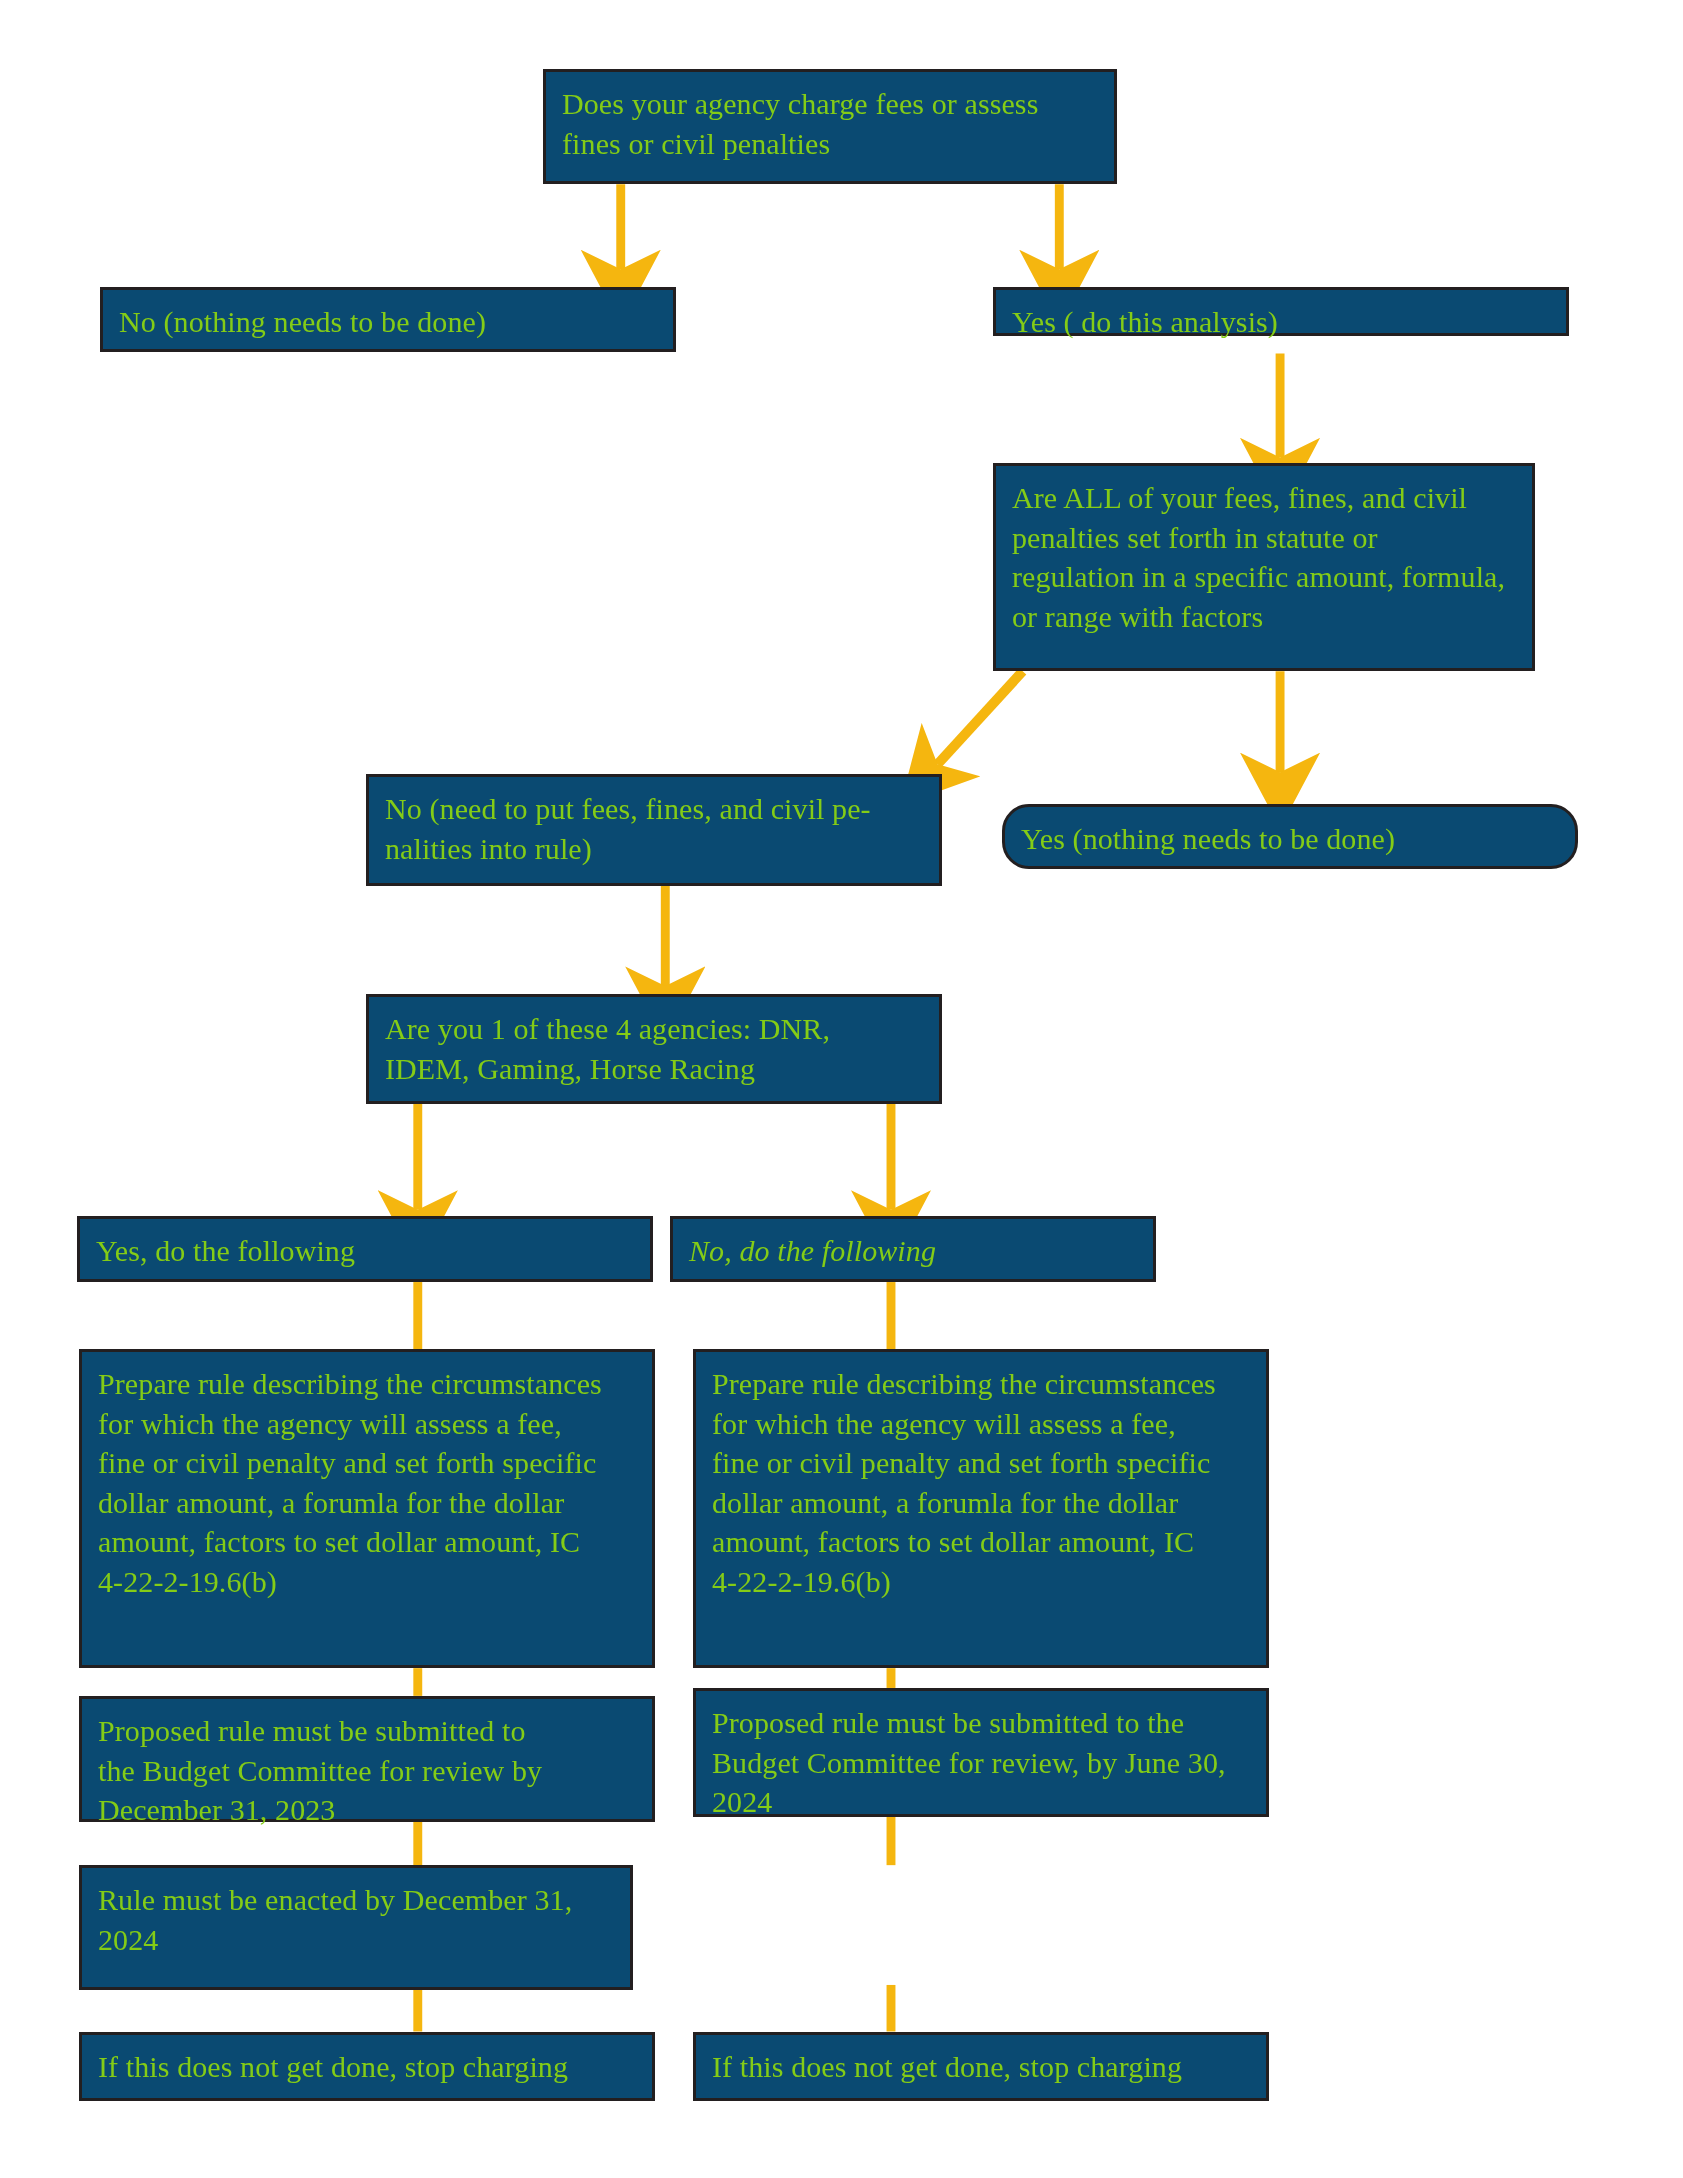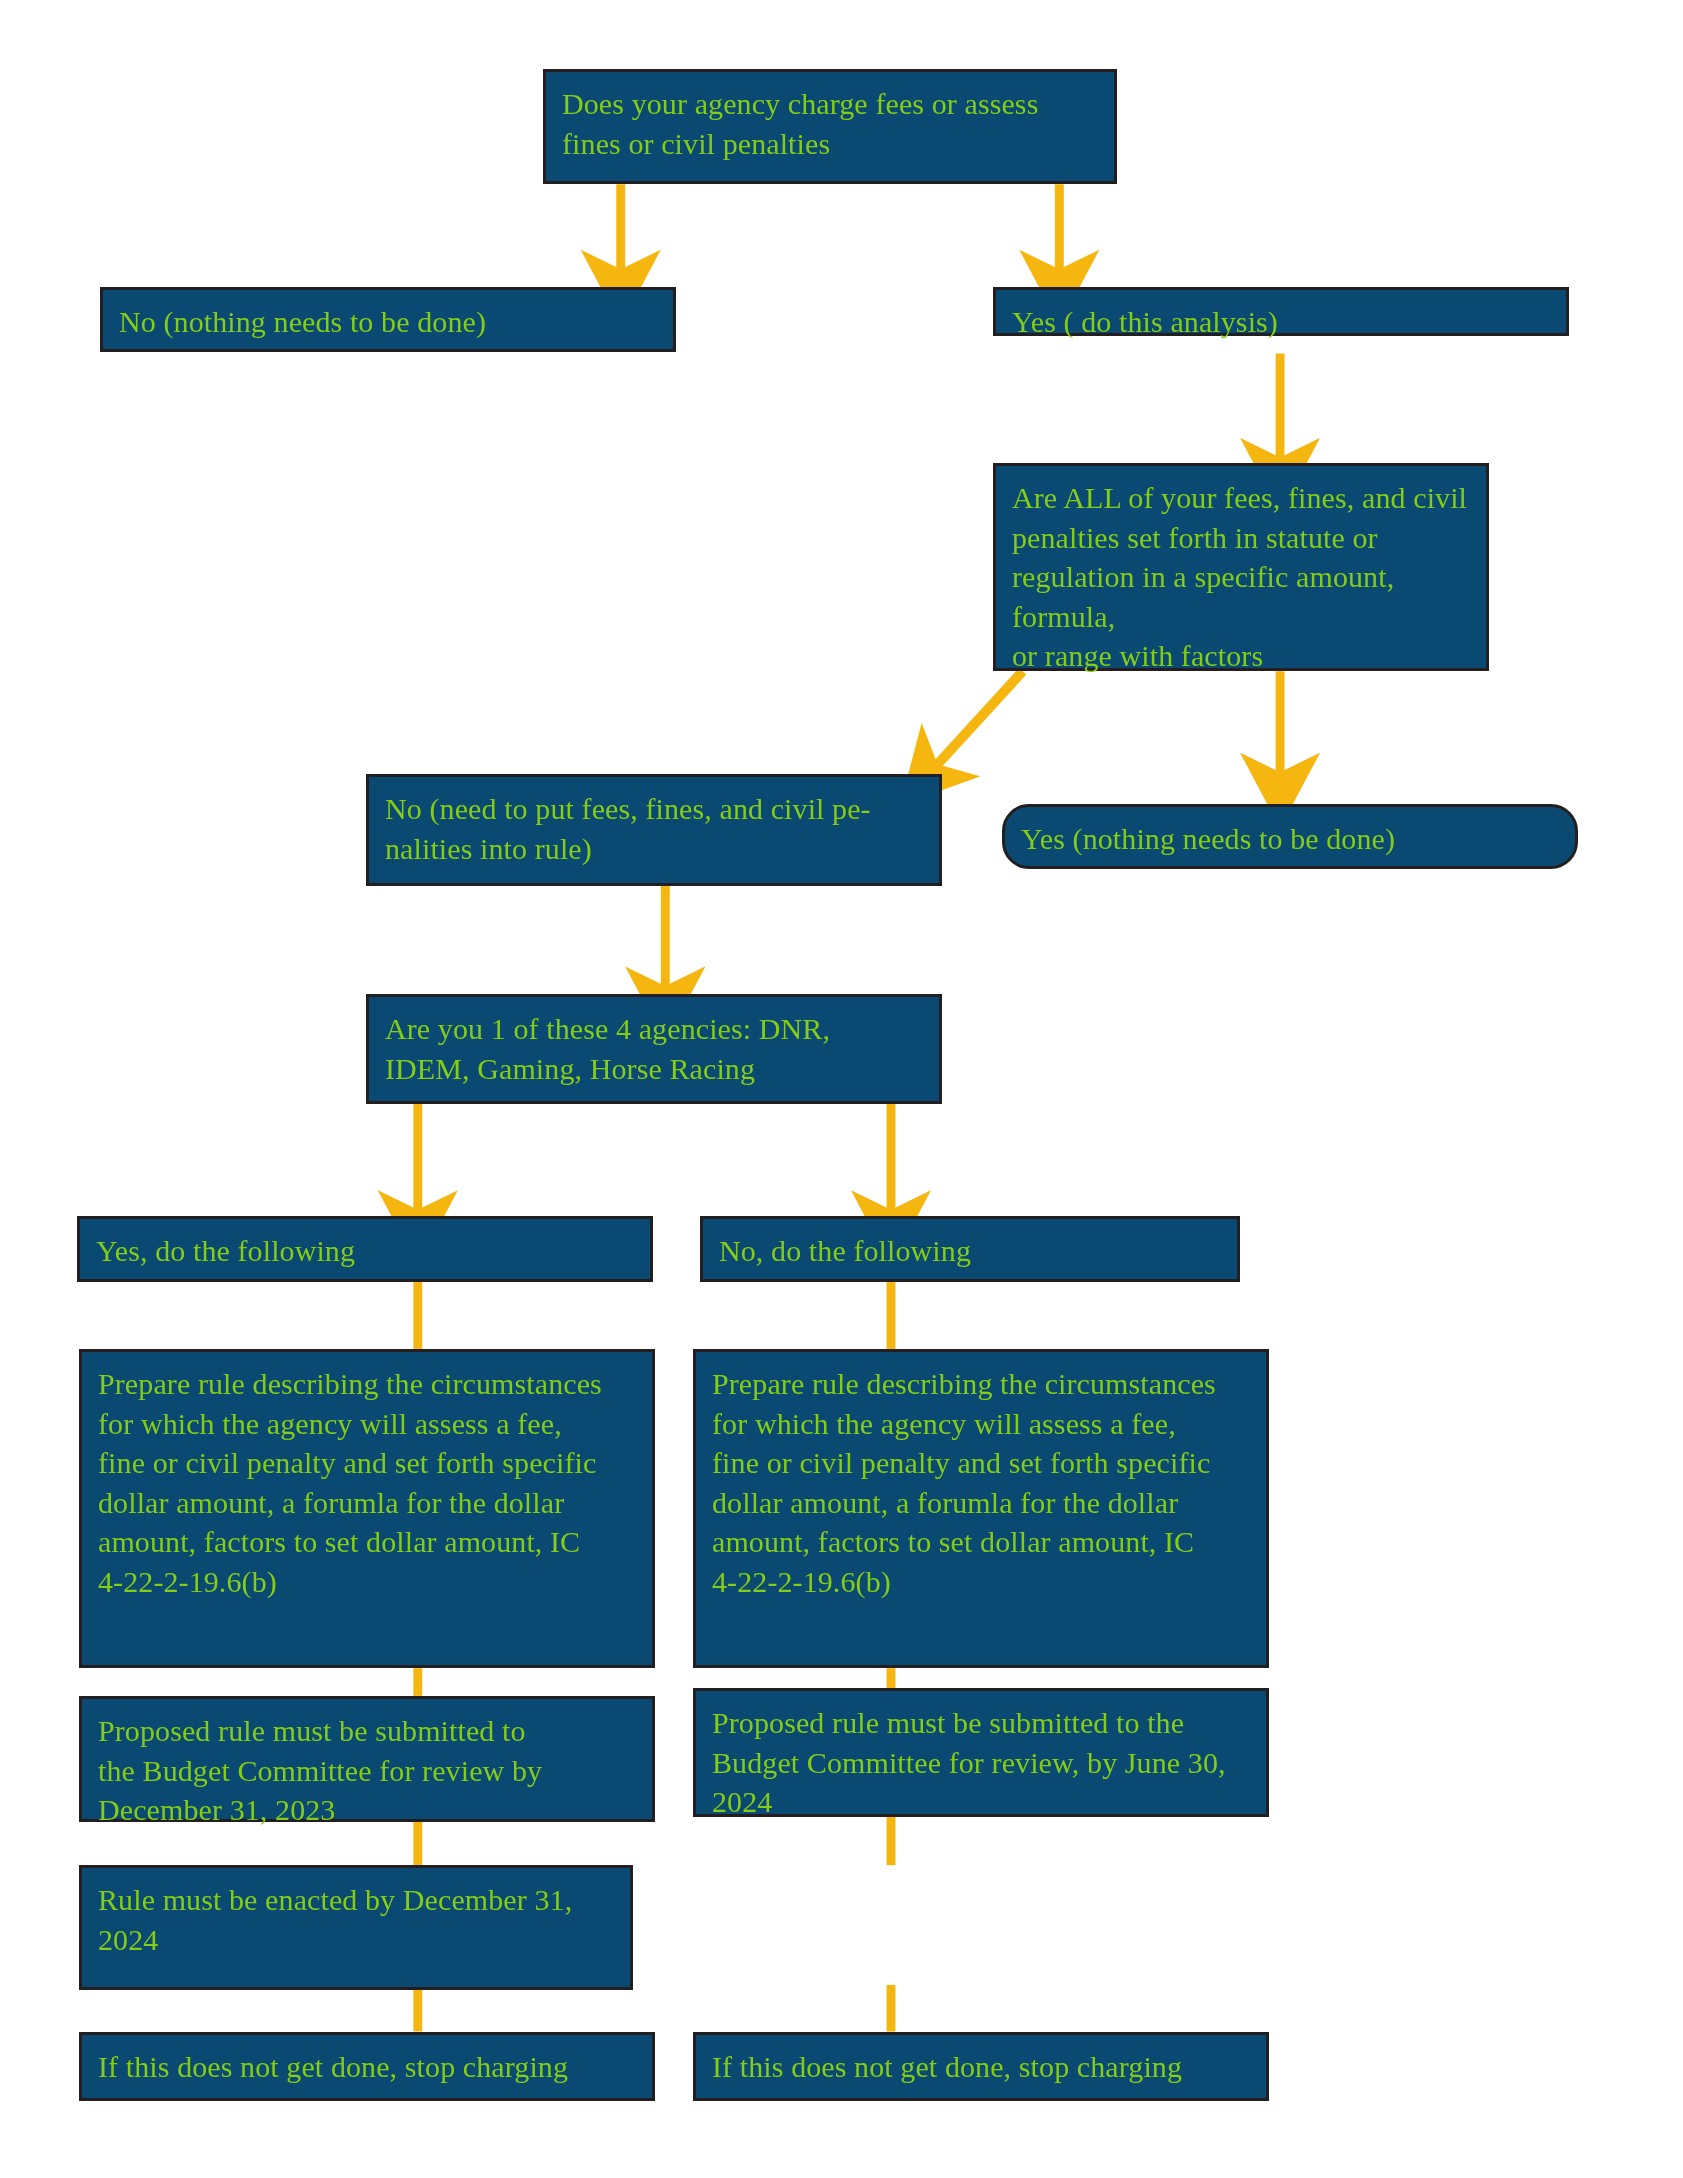--- a/index.html
+++ b/index.html
@@ -124,21 +124,21 @@
   </div>
 
   <div class="node" style="left:100px; top:287px; width:576px; height:65px;">
     <span class="txt">No (nothing needs to be done)</span>
   </div>
 
   <div class="node" style="left:993px; top:287px; width:576px; height:49px;">
     <span class="txt">Yes ( do this analysis)</span>
   </div>
 
-  <div class="node" style="left:993px; top:463px; width:496px; height:208px;">
+  <div class="node" style="left:993px; top:463px; width:542px; height:208px;">
     <span class="txt">Are ALL of your fees, fines, and civil
 penalties set forth in statute or
 regulation in a specific amount, formula,
 or range with factors</span>
   </div>
 
   <div class="node" style="left:366px; top:774px; width:576px; height:112px;">
     <span class="txt">No (need to put fees, fines, and civil pe-
 nalities into rule)</span>
   </div>
@@ -149,21 +149,21 @@
 
   <div class="node" style="left:366px; top:994px; width:576px; height:110px;">
     <span class="txt">Are you 1 of these 4 agencies: DNR,
 IDEM, Gaming, Horse Racing</span>
   </div>
 
   <div class="node" style="left:77px; top:1216px; width:576px; height:66px;">
     <span class="txt">Yes, do the following</span>
   </div>
 
-  <div class="node" style="left:700px; top:1216px; width:540px; height:66px;">
+  <div class="node" style="left:670px; top:1216px; width:486px; height:66px;font-style:italic;">
     <span class="txt">No, do the following</span>
   </div>
 
   <div class="node" style="left:79px; top:1349px; width:576px; height:319px;">
     <span class="txt">Prepare rule describing the circumstances
 for which the agency will assess a fee,
 fine or civil penalty and set forth specific
 dollar amount, a forumla for the dollar
 amount, factors to set dollar amount, IC
 4-22-2-19.6(b)</span>

